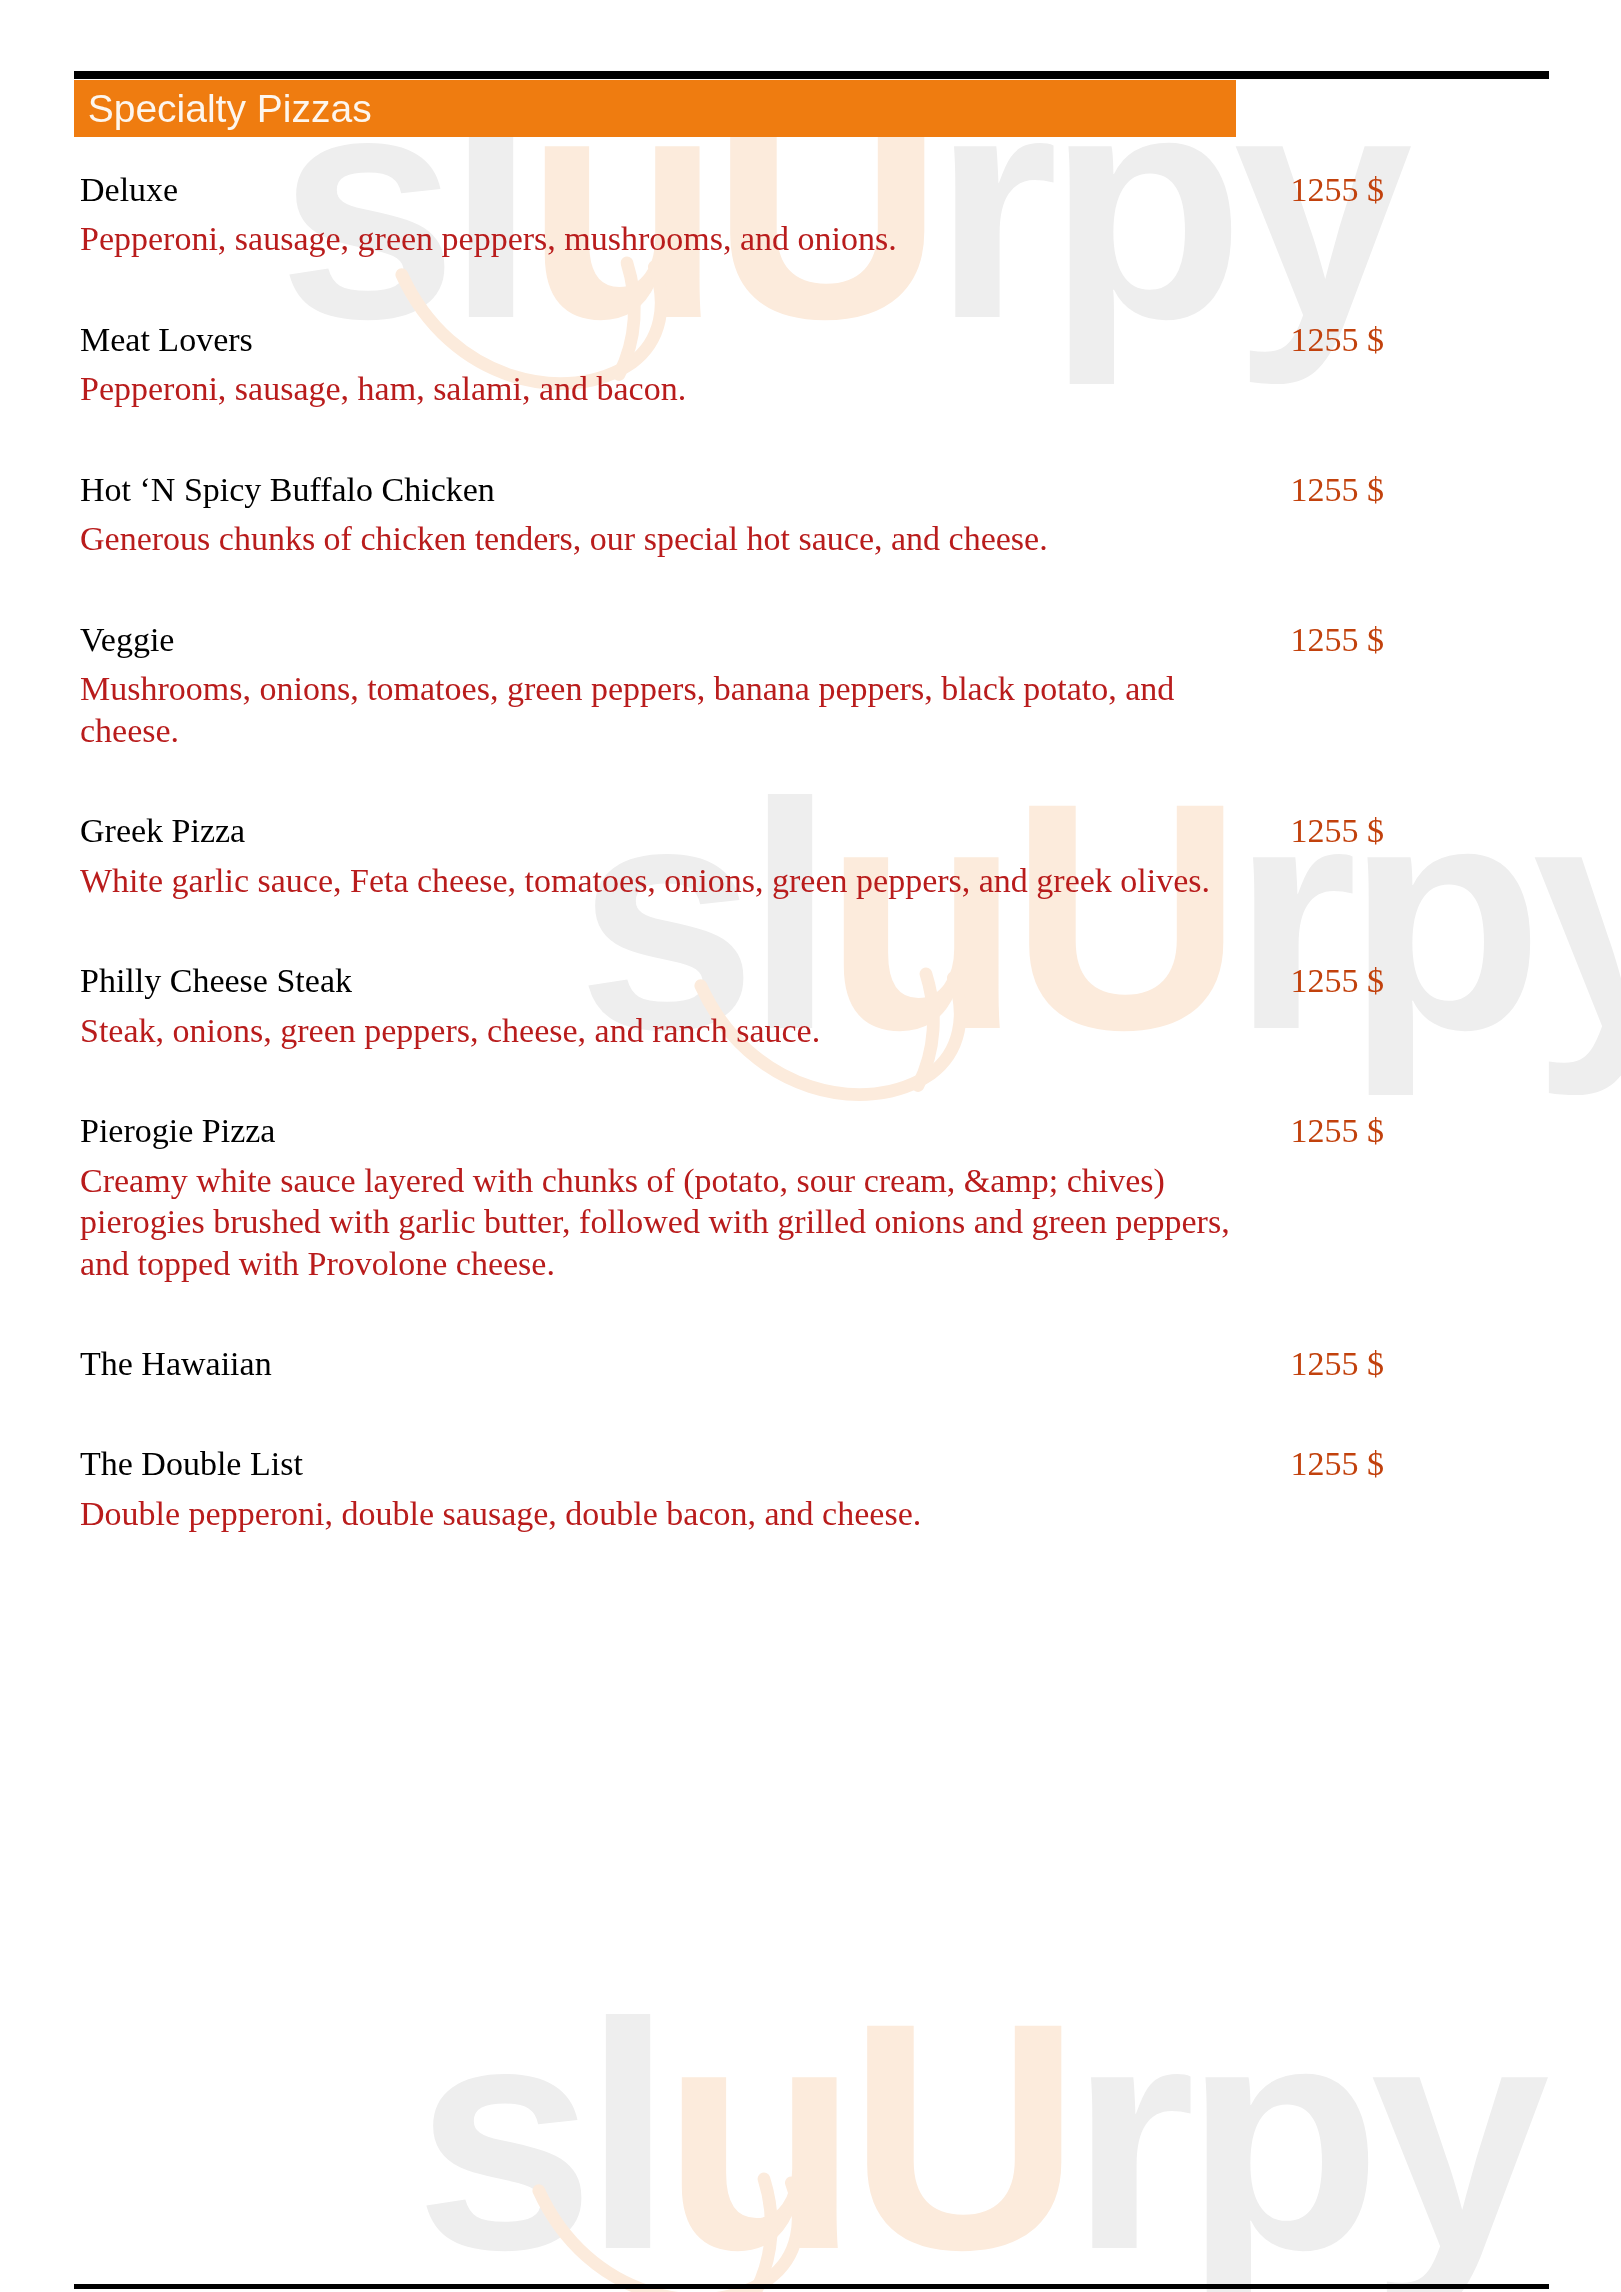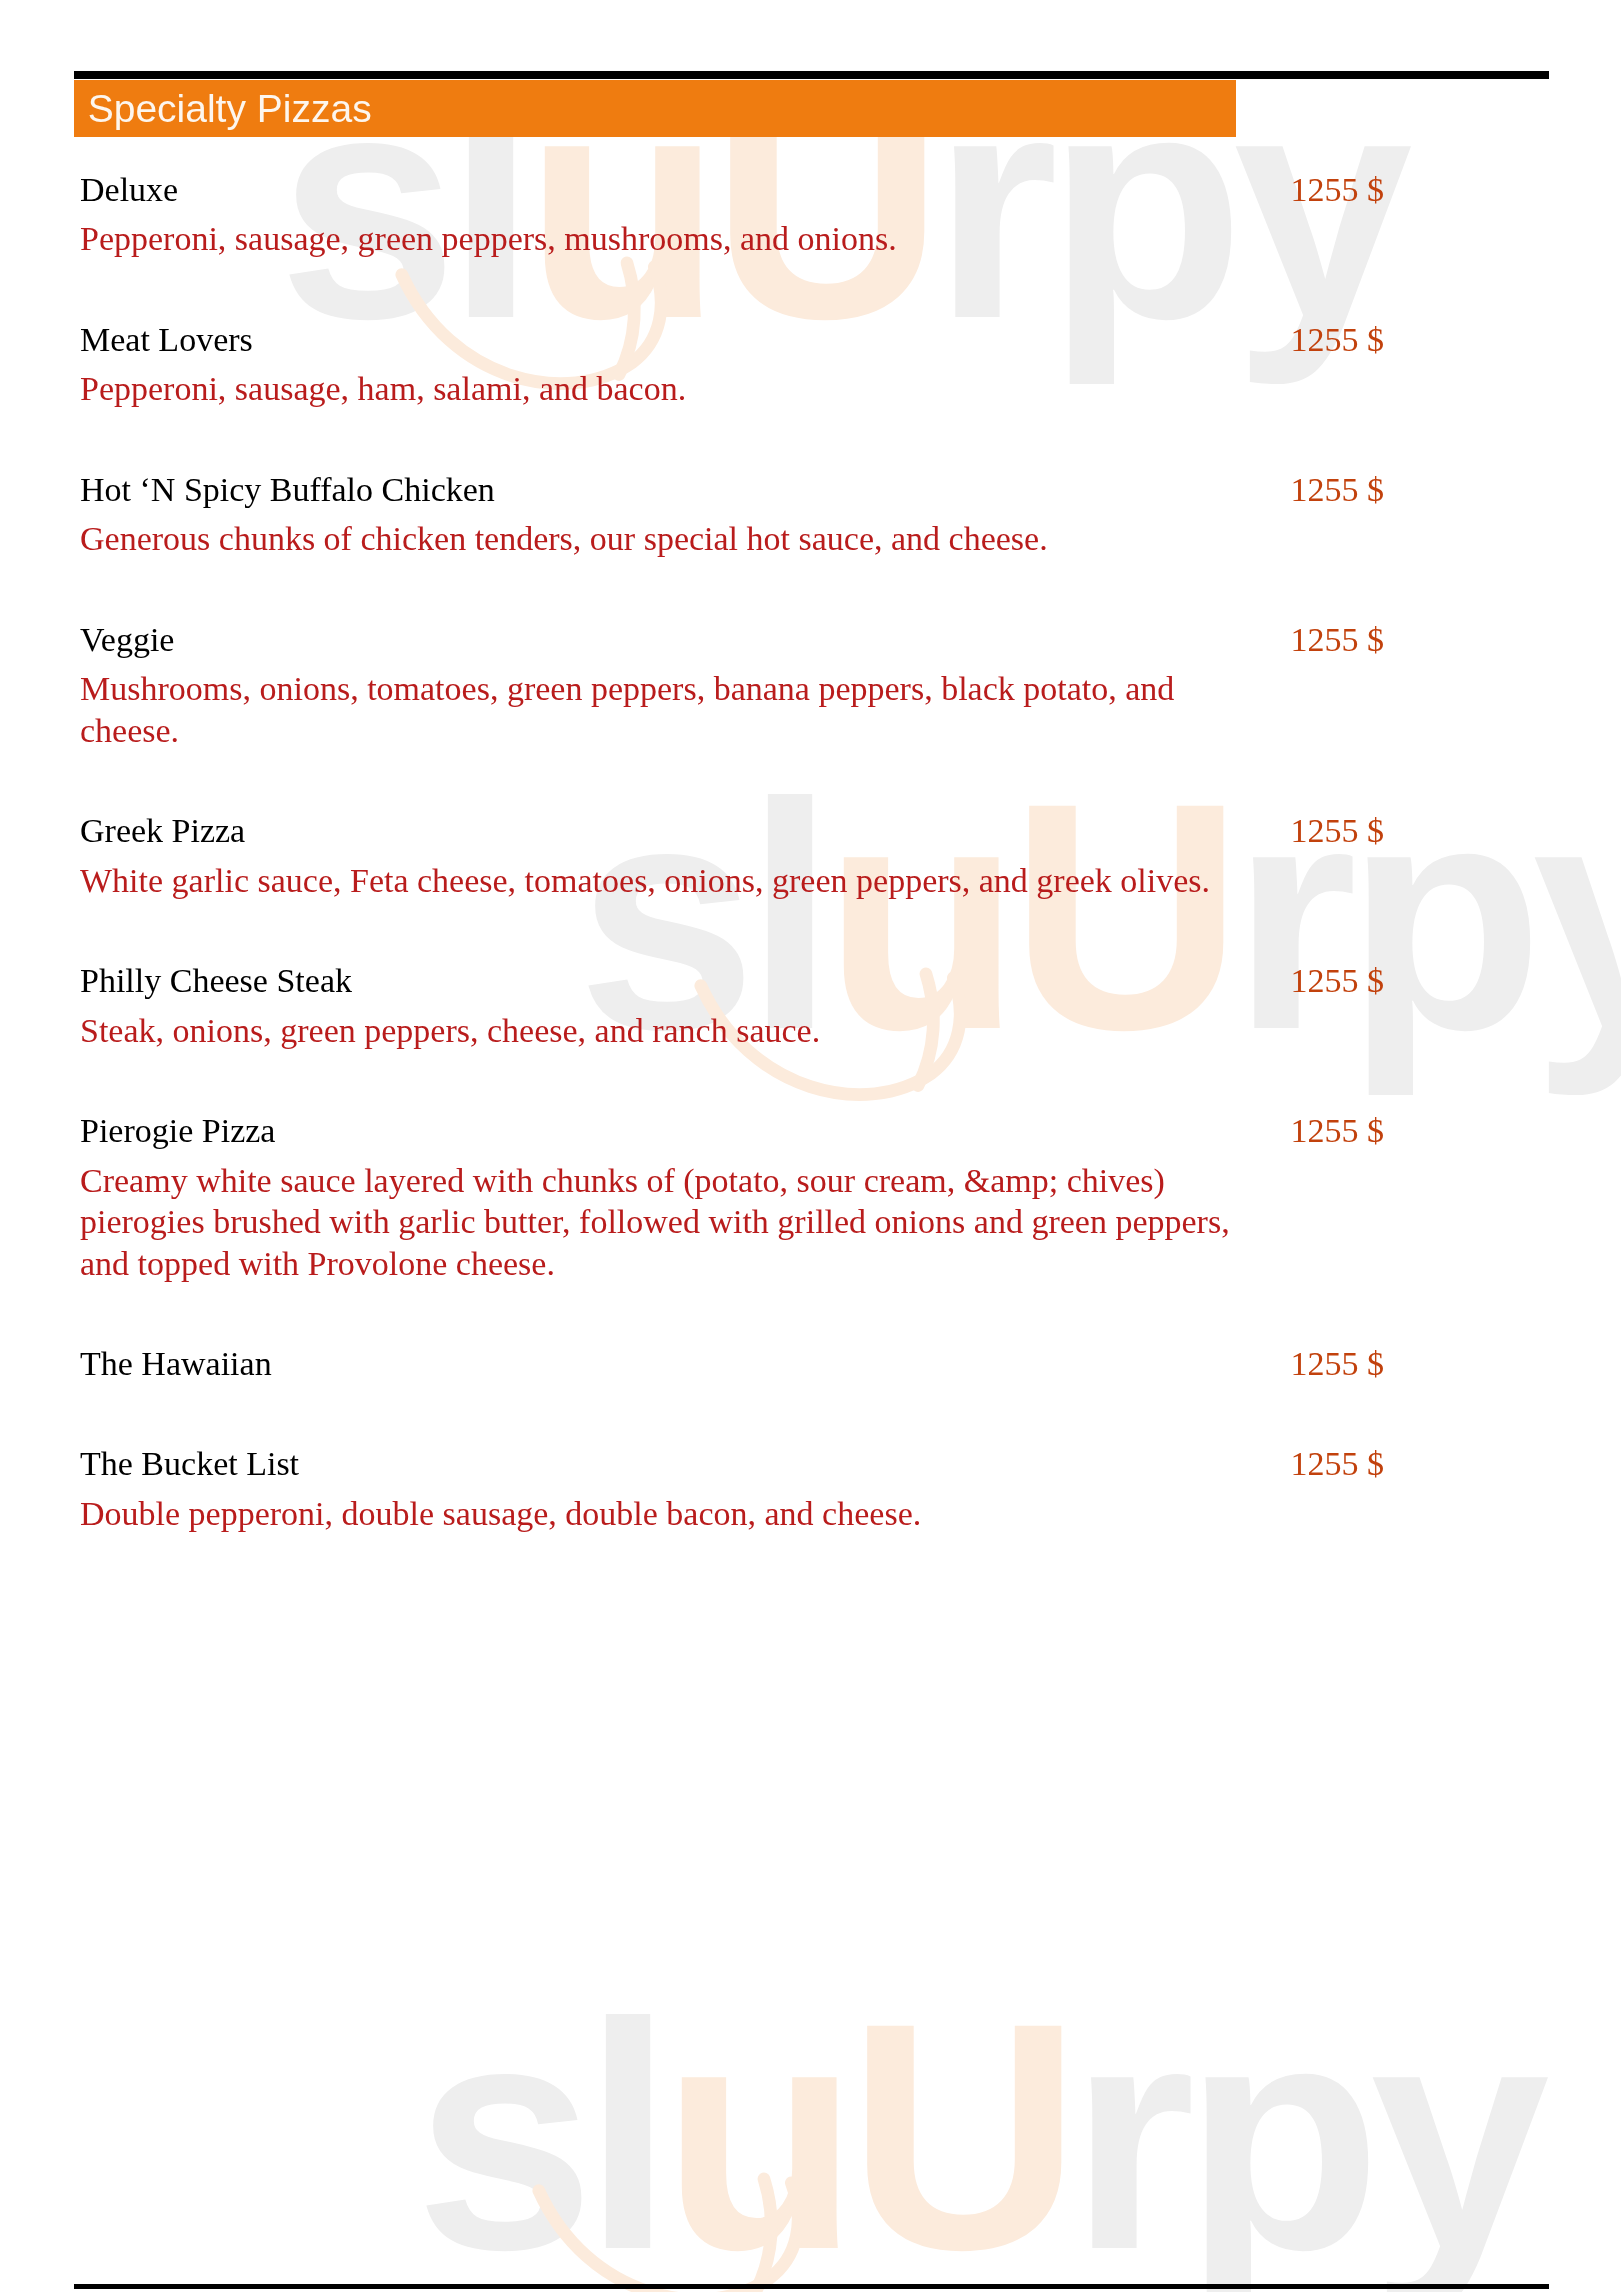--- a/index.html
+++ b/index.html
@@ -202,19 +202,19 @@
       <div class="item-desc">Creamy white sauce layered with chunks of (potato, sour cream, &amp;amp; chives) pierogies brushed with garlic butter, followed with grilled onions and green peppers, and topped with Provolone cheese.</div>
     </div>
     <div class="menu-item">
       <div class="item-head">
         <div class="item-name">The Hawaiian</div>
         <div class="item-price">1255 $</div>
       </div>
     </div>
     <div class="menu-item">
       <div class="item-head">
-        <div class="item-name">The Bucket List</div>
+        <div class="item-name">The Double List</div>
         <div class="item-price">1255 $</div>
       </div>
       <div class="item-desc">Double pepperoni, double sausage, double bacon, and cheese.</div>
     </div>
   </div>
 
 
 </body></html>

